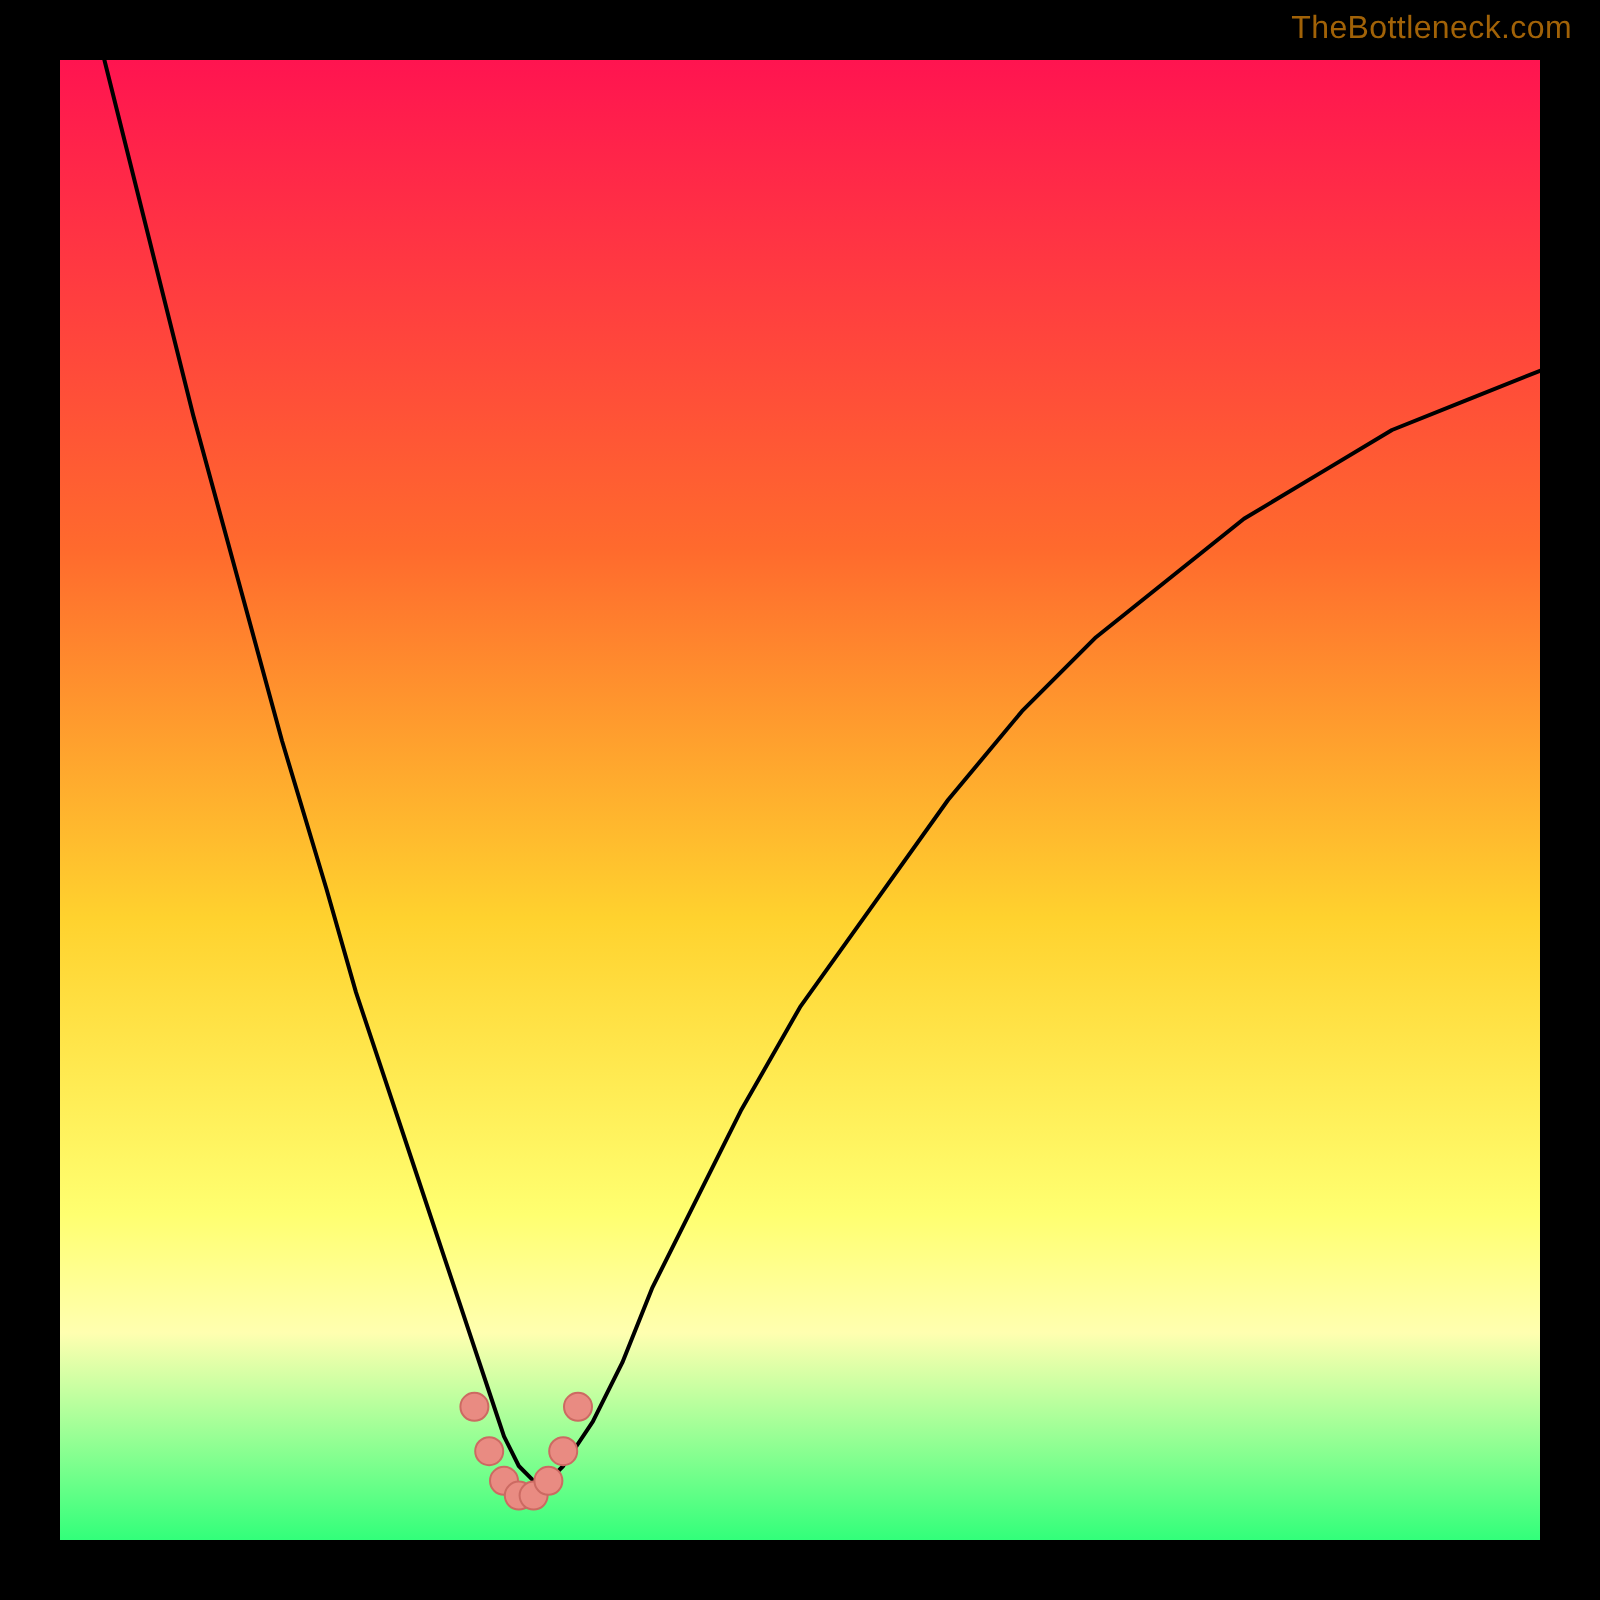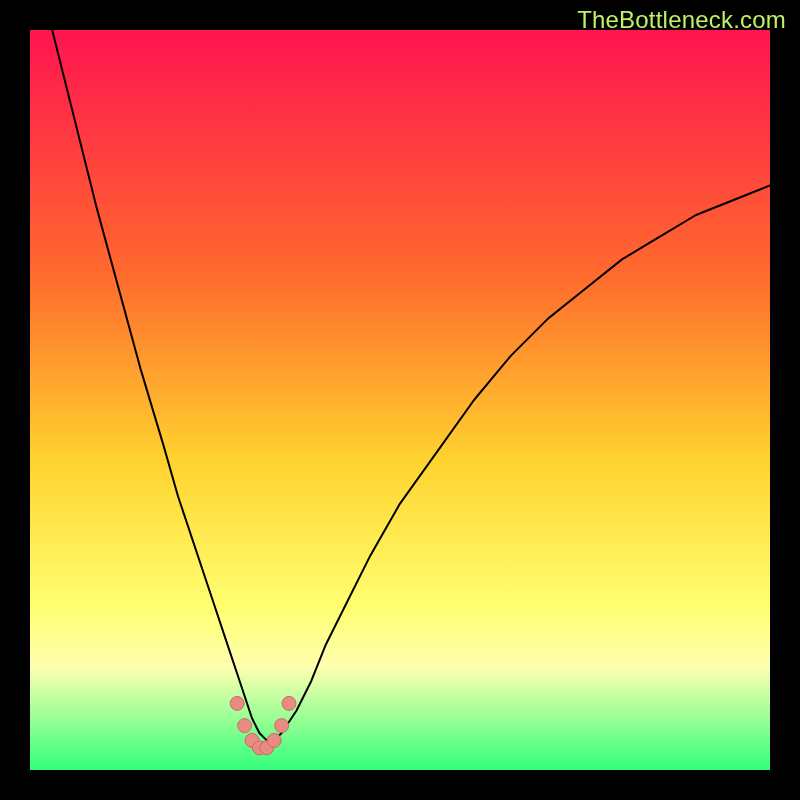--- a/index.html
+++ b/index.html
@@ -14,22 +14,22 @@
   .frame {
     position: relative;
     width: 800px;
     height: 800px;
     background: #000;
   }
   .watermark {
     position: absolute;
     top: 6px;
     right: 14px;
-    color: #bef264;
-    font-size: 24px;
+    color: #a16207;
+    font-size: 16px;
     font-weight: 500;
     letter-spacing: 0.2px;
     z-index: 5;
   }
   .plot-wrap {
     position: absolute;
     left: 30px;
     top: 30px;
     width: 740px;
     height: 740px;

